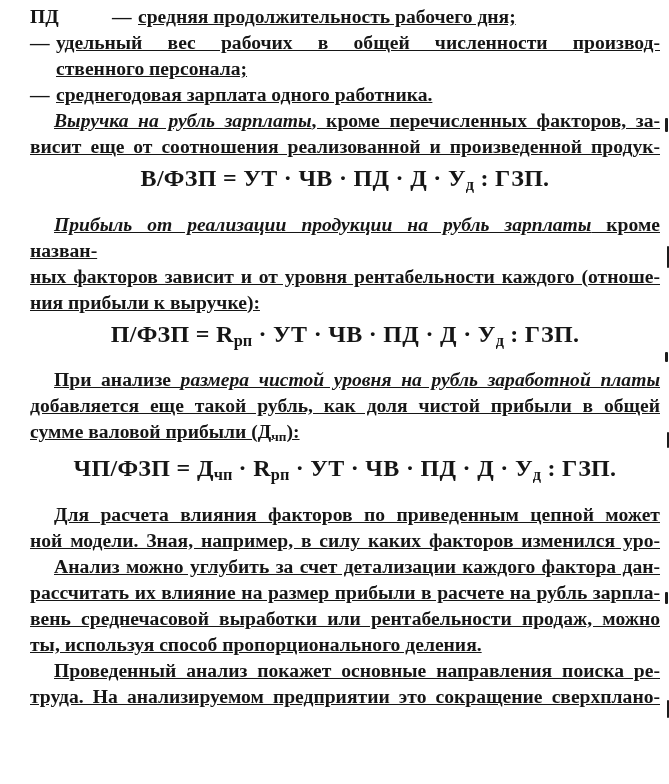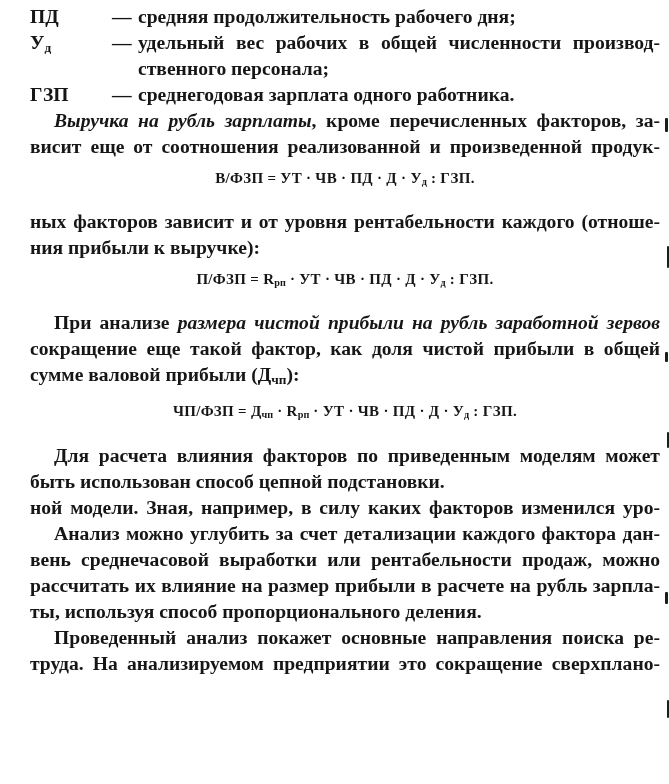--- a/index.html
+++ b/index.html
@@ -13,33 +13,33 @@
     box-sizing: border-box;
     width: 669px; height: 784px;
     padding: 4px 9px 0 30px;
     font-family: "Liberation Serif", "DejaVu Serif", serif;
     font-weight: 700;
     font-size: 19.6px;
     line-height: 26px;
     color: #161616;
     -webkit-font-smoothing: none;
   }
-  .ln { text-align: justify; }
+  .ln { text-align: justify; text-decoration: underline; }
   .j  { text-align-last: justify; }
   .ind { text-indent: 24px; }
   .it { font-style: italic; margin-top: 12px; }
   .sb { font-size: 0.68em; vertical-align: -0.22em; letter-spacing: 0; }
   .def-row { display: flex; }
   .def-term { width: 82px; flex: none; }
   .def-dash { width: 26px; flex: none; }
   .def-body { flex: 1 1 auto; }
   .formula {
     text-align: center;
     margin: 5px 0 14px 0;
-    font-size: 15px;
+    font-size: 24px;
     letter-spacing: 0.3px;
     white-space: nowrap;
   }
   .artifact {
     position: absolute;
     background: #1c1c1c;
     border-radius: 1px;
   }
   .a1 { right: 1px; top: 118px; width: 3px; height: 14px; }
   .a2 { right: 0;   top: 246px; width: 2px; height: 22px; }
@@ -55,68 +55,66 @@
 
   <div class="def-row">
     <div class="def-term">ПД</div>
     <div class="def-dash">—</div>
     <div class="def-body">
       <div class="ln">средняя продолжительность рабочего дня;</div>
     </div>
   </div>
 
   <div class="def-row">
-    <div class="def-term"><span>У</span><span class="sb">д</span></div>
     <div class="def-dash">—</div>
     <div class="def-body">
       <div class="ln j">удельный вес рабочих в общей численности производ-</div>
       <div class="ln">ственного персонала;</div>
     </div>
   </div>
 
   <div class="def-row">
-    <div class="def-term">ГЗП</div>
     <div class="def-dash">—</div>
     <div class="def-body">
       <div class="ln">среднегодовая зарплата одного работника.</div>
     </div>
   </div>
 
   <div>
     <div class="ln j ind"><span class="it">Выручка на рубль зарплаты</span><span>, кроме перечисленных факторов, за-</span></div>
     <div class="ln j">висит еще от соотношения реализованной и произведенной продук-</div>
   </div>
 
   <div class="formula"><span>В/ФЗП = УТ · ЧВ · ПД · Д · У</span><span class="sb">д</span><span> : ГЗП.</span></div>
 
   <div>
+    <div class="ln j ind"><span class="it">Прибыль от реализации продукции на рубль зарплаты</span><span> кроме назван-</span></div>
     <div class="ln j">ных факторов зависит и от уровня рентабельности каждого (отноше-</div>
     <div class="ln">ния прибыли к выручке):</div>
   </div>
 
   <div class="formula"><span>П/ФЗП = R</span><span class="sb">рп</span><span> · УТ · ЧВ · ПД · Д · У</span><span class="sb">д</span><span> : ГЗП.</span></div>
 
   <div>
-    <div class="ln j ind"><span>При анализе </span><span class="it">размера чистой прибыли на рубль заработной зервов</span></div>
-    <div class="ln j">сокращение еще такой фактор, как доля чистой прибыли в общей</div>
+    <div class="ln j ind"><span>При анализе </span><span class="it">размера чистой уровня на рубль заработной платы</span></div>
+    <div class="ln j">добавляется еще такой рубль, как доля чистой прибыли в общей</div>
     <div class="ln"><span>сумме валовой прибыли (Д</span><span class="sb">чп</span><span>):</span></div>
   </div>
 
   <div class="formula"><span>ЧП/ФЗП = Д</span><span class="sb">чп</span><span> · R</span><span class="sb">рп</span><span> · УТ · ЧВ · ПД · Д · У</span><span class="sb">д</span><span> : ГЗП.</span></div>
 
   <div>
-    <div class="ln j ind">Для расчета влияния факторов по приведенным моделям может</div>
-    <div class="ln">быть использован способ цепной подстановки.</div>
+    <div class="ln j ind">Для расчета влияния факторов по приведенным цепной может</div>
   </div>
 
   <div>
     <div class="ln j">ной модели. Зная, например, в силу каких факторов изменился уро-</div>
     <div class="ln j ind">Анализ можно углубить за счет детализации каждого фактора дан-</div>
+    <div class="ln j">рассчитать их влияние на размер прибыли в расчете на рубль зарпла-</div>
     <div class="ln j">вень среднечасовой выработки или рентабельности продаж, можно</div>
-    <div class="ln j">рассчитать их влияние на размер прибыли в расчете на рубль зарпла-</div>
     <div class="ln">ты, используя способ пропорционального деления.</div>
   </div>
 
   <div>
     <div class="ln j ind">Проведенный анализ покажет основные направления поиска ре-</div>
     <div class="ln j">труда. На анализируемом предприятии это сокращение сверхплано-</div>
 
   </div>
 
   <div class="artifact a1"></div>

